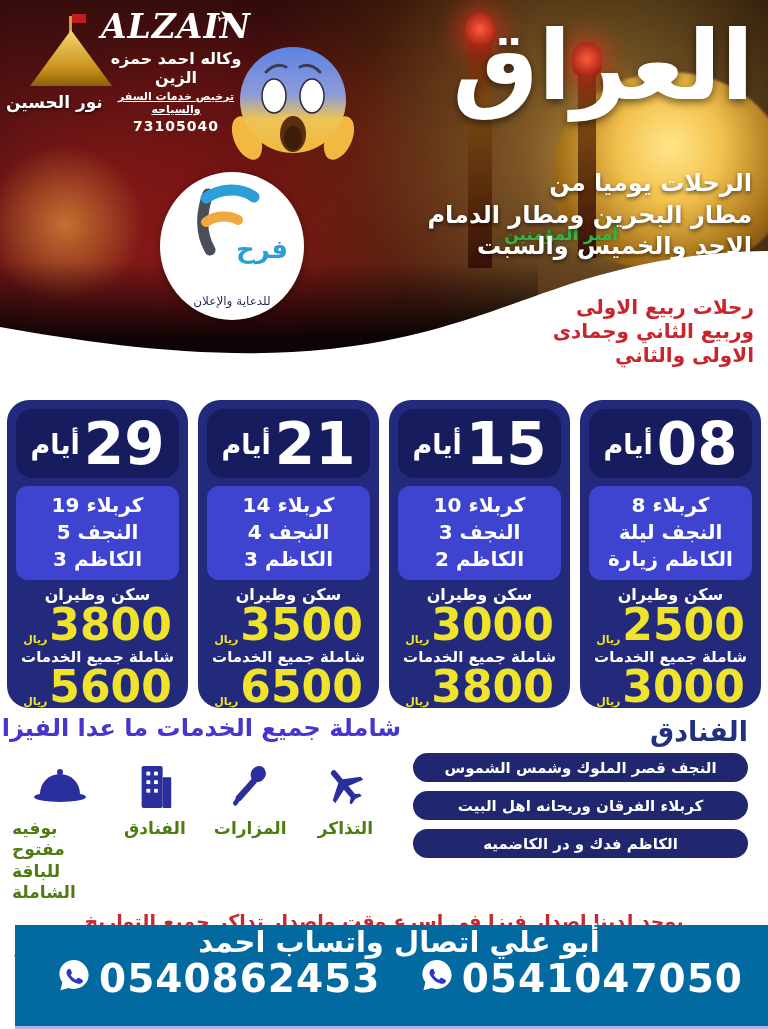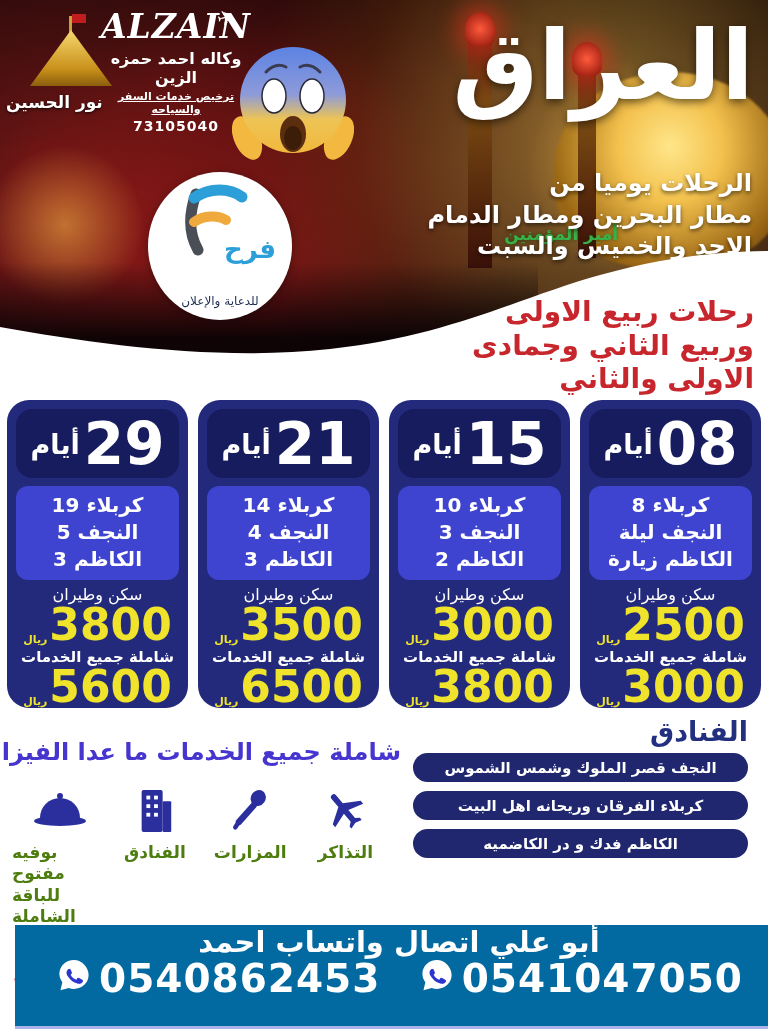--- a/index.html
+++ b/index.html
@@ -59,69 +59,69 @@
     font-size:33px; letter-spacing:1px; line-height:1; }
   .alzain .plane-glyph { position:absolute; top:-4px; right:26px; font-size:20px; transform:rotate(-12deg); }
   .alzain .l1 { font-size:16px; font-weight:bold; margin-top:6px; }
   .alzain .l2 { font-size:11px; font-weight:bold; margin-top:3px;text-decoration:underline; }
   .alzain .ph { font-size:14px; font-weight:bold; margin-top:2px; letter-spacing:1px; }
 
   
   .scream { position:absolute; left:232px; top:38px; z-index:4; }
 
   
-  .farah { position:absolute; left:148px; top:172px; width:144px; height:148px;
+  .farah { position:absolute; left:160px; top:172px; width:144px; height:148px;
     background:#fff; border-radius:50%; z-index:6; box-shadow:0 2px 10px rgba(0,0,0,.35); }
   .farah .fmark { position:absolute; left:18px; top:8px; }
   .farah .fname { position:absolute; right:16px; top:62px; color:#2d9fd8; font-size:26px; font-weight:bold; }
   .farah .ftag { position:absolute; bottom:12px; left:0; width:100%; text-align:center;
     color:#1d2d52; font-size:12px; font-weight:normal; }
 
   
   .iraq-title { position:absolute; right:14px; top:-6px; color:#fff; font-size:96px; font-weight:bold;
     direction:rtl; z-index:3; text-shadow:0 3px 8px rgba(0,0,0,.55); line-height:1.5; }
   .flights { position:absolute; right:16px; top:168px; z-index:3; direction:rtl; text-align:right;
     color:#fff; font-weight:bold; font-size:24px; line-height:1.32; text-shadow:0 2px 4px rgba(0,0,0,.6); }
   .shrine-cap { position:absolute; right:150px; top:224px; z-index:2; color:#37b24a;
     font-weight:bold; font-size:17px; direction:rtl; text-shadow:0 0 4px rgba(0,60,0,.6); }
 
   
   .season { position:absolute; top:295px; right:14px; z-index:7; direction:rtl; text-align:right;
-    color:#c8262d; font-weight:bold; font-size:28px; line-height:1.2; }
+    color:#c8262d; font-weight:bold; font-size:20px; line-height:1.2; }
 
   
   .cards { margin-top:28px; height:308px; display:flex; direction:rtl; gap:10px; padding:0 7px; }
   .card { flex:1; background:#232a7c; border-radius:22px; overflow:hidden; display:flex;
     flex-direction:column; align-items:center; }
   .card .head { background:#171c5e; border-radius:16px; margin:9px 9px 0; width:calc(100% - 18px);
     height:72px; display:flex; direction:rtl; align-items:center; justify-content:center; gap:4px; }
   .card .head .num { color:#fff; font-size:58px; font-weight:bold; line-height:1; }
   .card .head .unit { color:#fff; font-size:27px; font-weight:bold; margin-top:2px; }
   .card .itin { background:#3e44d0; border-radius:12px; margin:8px 9px 0; width:calc(100% - 18px);
     padding:7px 0 8px; display:flex; flex-direction:column; gap:2px; }
   .card .itin .line { display:flex; direction:rtl; justify-content:center; gap:7px;
     color:#fff; font-weight:bold; font-size:20px; line-height:1.25; }
-  .card .lbl { color:#fff; font-weight:normal; font-size:16px; margin-top:5px; direction:rtl; }
+  .card .lbl { color:#fff; font-weight:bold; font-size:16px; margin-top:5px; direction:rtl; }
   .card .lbl2 { color:#fff; font-weight:bold; font-size:15px; margin-top:2px; direction:rtl; }
   .card .price { display:flex; direction:rtl; align-items:flex-end; justify-content:center; gap:2px;
     color:#efe32b; line-height:.95; }
   .card .price .val { font-size:44px; font-weight:bold; }
   .card .price .cur { font-size:11px; font-weight:bold; margin-bottom:1px; }
 
   
   .mid { display:flex; direction:rtl; margin-top:6px; }
   .hotels { width:47%; padding:2px 20px 0 6px; }
   .hotels .htitle { color:#22307f; font-weight:bold; font-size:27px; text-align:right;
     margin-left:8px; margin-bottom:6px; direction:rtl; }
   .hotels .pill { background:#20276f; color:#fff; border-radius:15px; height:29px; margin-bottom:9px;
     display:flex; align-items:center; justify-content:center; font-weight:bold; font-size:15px;
     direction:rtl; white-space:nowrap; padding:0 10px; }
   .services { width:53%; padding:0 6px 0 4px; }
   .services .headline { color:#4635cf; font-weight:bold; font-size:24px; text-align:right;
-    direction:rtl; margin-top:24px; white-space:nowrap; }
+    direction:rtl; white-space:nowrap; }
   .svc-row { display:flex; direction:rtl; justify-content:space-between; margin-top:16px; padding:0 8px; }
   .svc { display:flex; flex-direction:column; align-items:center; width:25%; }
   .svc .ic { height:50px; display:flex; align-items:flex-end; justify-content:center; }
   .svc .slabel { color:#4d7c0f; font-weight:bold; font-size:17px; margin-top:10px;
     text-align:left; line-height:1.25; direction:rtl; }
 
   
   .visa { margin-top:4px; text-align:center; direction:rtl; color:#c32a31; font-weight:bold;
     font-size:19px; line-height:1.55; }
 

